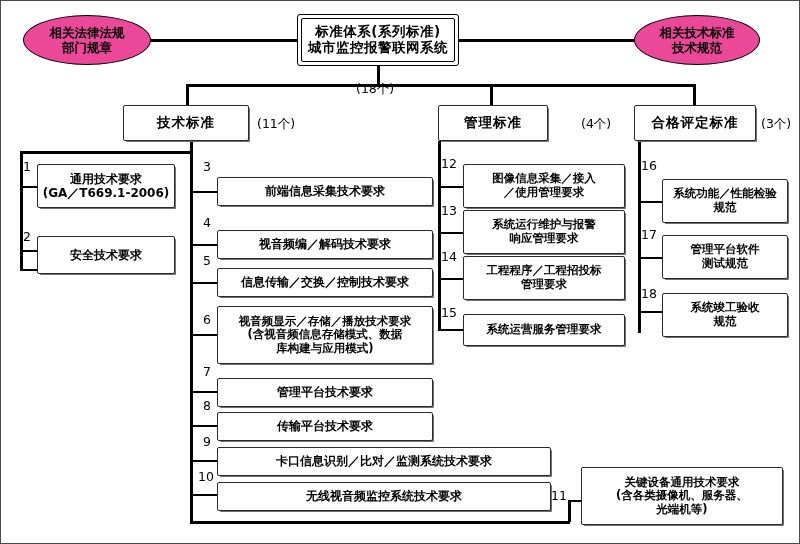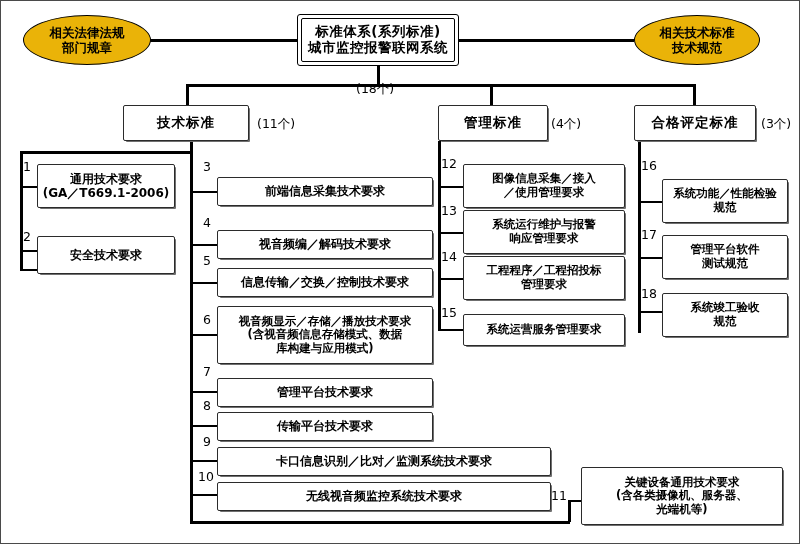--- a/index.html
+++ b/index.html
@@ -42,21 +42,21 @@
   .leaf{font-size:12px;font-weight:bold;}
   .leaf.sm{font-size:11.5px;}
   
   .ellipse{
     position:absolute;
     box-sizing:border-box;
     display:flex;align-items:center;justify-content:center;
     text-align:center;
     border:1.4px solid #000;
     border-radius:50%;
-    background:#eab308;
+    background:#ec4899;
     font-size:12.5px;font-weight:bold;
     line-height:1.2;
     color:#000;
     z-index:6;
   }
   
   .ln{position:absolute;background:#000;z-index:2;}
   .h{height:2px;}
   .v{width:2px;}
   .h1{height:1.6px;}
@@ -155,21 +155,21 @@
   <div class="lbl" style="left:355px;top:80px;">(18个)</div>
 
   <div class="node rounded shadowed cat" style="left:122px;top:104px;width:126px;height:36px;">
     <span class="txt">技术标准</span>
   </div>
   <div class="lbl cnt" style="left:256px;top:115px;">(11个)</div>
 
   <div class="node rounded shadowed cat" style="left:437px;top:104px;width:110px;height:36px;">
     <span class="txt">管理标准</span>
   </div>
-  <div class="lbl cnt" style="left:550px;top:115px;">(4个)</div>
+  <div class="lbl cnt" style="left:580px;top:115px;">(4个)</div>
 
   <div class="node rounded shadowed cat" style="left:633px;top:104px;width:122px;height:36px;">
     <span class="txt">合格评定标准</span>
   </div>
   <div class="lbl cnt" style="left:760px;top:115px;">(3个)</div>
 
   <div class="num" style="left:22px;top:158px;">1</div>
   <div class="node rounded shadowed leaf" style="left:36px;top:163px;width:138px;height:44px;">
     <span class="txt">通用技术要求
 (GA／T669.1-2006)</span>

